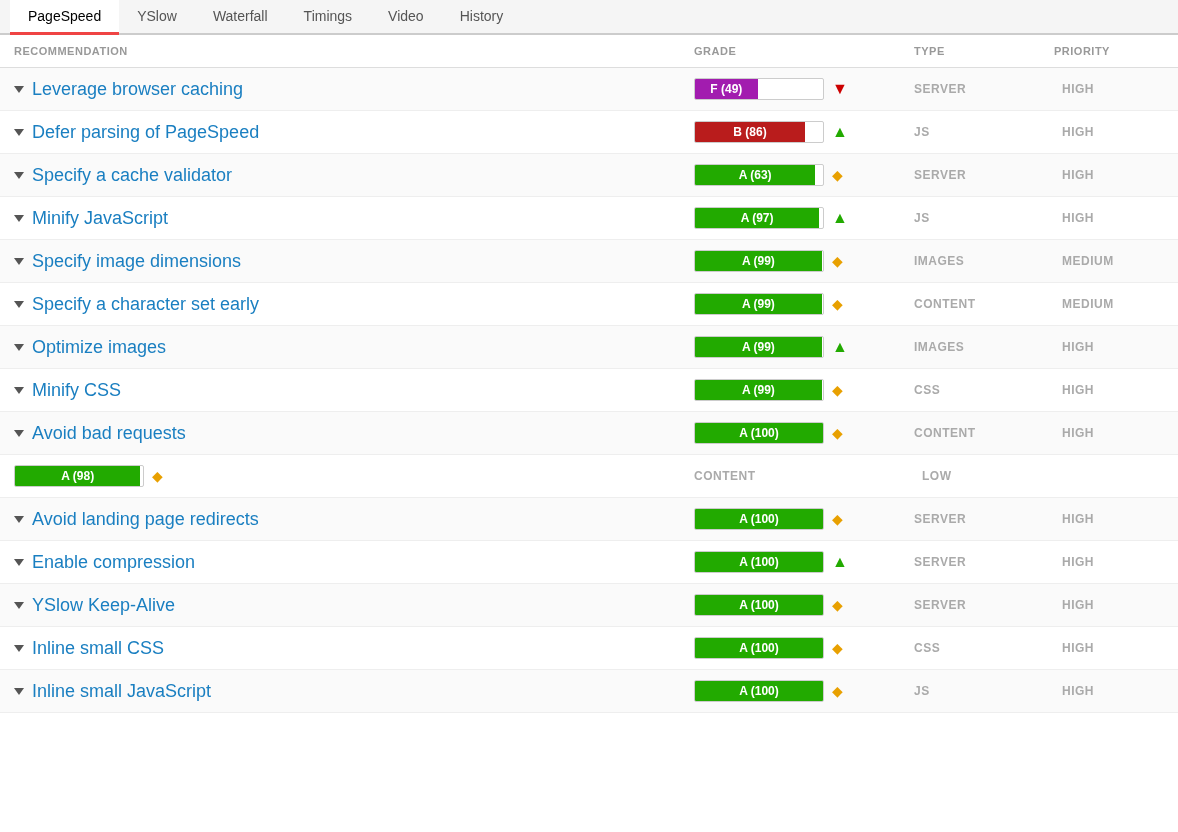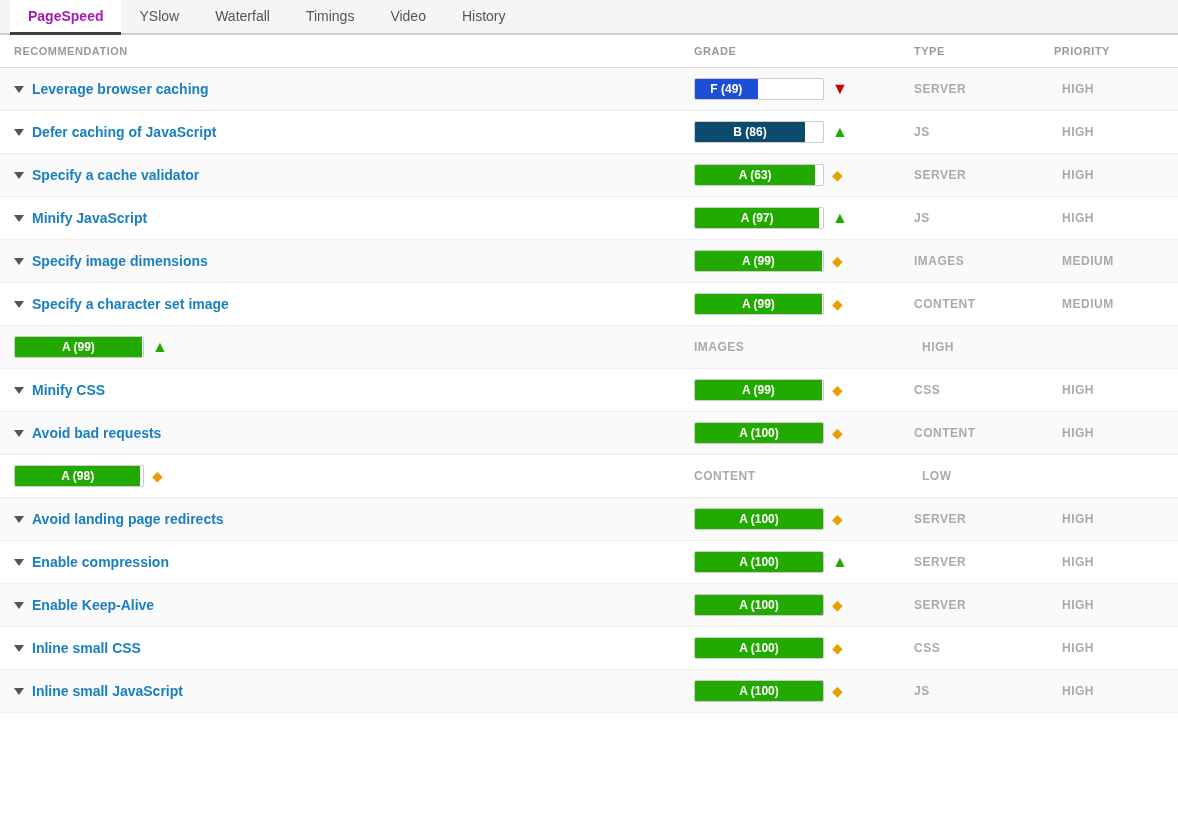--- a/index.html
+++ b/index.html
@@ -13,23 +13,23 @@
     }
     .tab {
       padding: 8px 18px;
       cursor: pointer;
       font-size: 14px;
       color: #555;
       border-bottom: 3px solid transparent;
       margin-bottom: -2px;
     }
     .tab.active {
-      color: #a21caf;
-      border-bottom: 3px solid #404040;
-      font-weight: bold;
+      color: #000000;
+      border-bottom: 3px solid #ef4444;
+      font-weight: normal;
       background: #fff;
     }
 
     .table-container { width: 100%; border-radius: 31px; }
 
     .header-row {
       display: grid;
       grid-template-columns: 1fr 220px 140px 110px;
       padding: 10px 14px;
       border-bottom: 1px solid #ddd;
@@ -50,22 +50,22 @@
       align-items: center;
       background: #fff;
     }
     .data-row:nth-child(odd) { background: #fafafa; }
 
     .row-label {
       display: flex;
       align-items: center;
       gap: 8px;
       color: #1a7fc1;
-      font-size: 14px;
-      font-weight: bold;
+      font-size: 18px;
+      font-weight: normal;
       cursor: pointer;
     }
     .arrow-down {
       display: inline-block;
       width: 0; height: 0;
       border-left: 5px solid transparent;
       border-right: 5px solid transparent;
       border-top: 7px solid #555;
       flex-shrink: 0;
     }
@@ -111,22 +111,22 @@
       letter-spacing: 0.5px;
     }
     .priority-cell {
       color: #aaa;
       font-size: 12px;
       font-weight: bold;
       letter-spacing: 0.5px;
       margin-left: 8px;
     }
 
-    .grade-red { background-color: #1d4ed8; }
-    .grade-yellow-green { background-color: #0c4a6e; }
+    .grade-red { background-color: #a21caf; }
+    .grade-yellow-green { background-color: #b91c1c; }
     .grade-green { background-color: #22aa00; }
   </style>
 </head>
 <body>
 
 <div class="tabs">
 <div class="tab active">PageSpeed</div>
     <div class="tab">YSlow</div>
     <div class="tab">Waterfall</div>
     <div class="tab">Timings</div>
@@ -154,21 +154,21 @@
             <div class="grade-fill grade-red" style="width: 49%;">F (49)</div>
           </div>
           <span class="trend-icon trend-down">▼</span>
         </div>
         <div class="type-cell">SERVER</div>
         <div class="priority-cell">HIGH</div>
       </div>
       <div class="data-row">
         <div class="row-label">
           <span class="arrow-down"></span>
-          <span>Defer caching of JavaScript</span>
+          <span>Defer parsing of PageSpeed</span>
         </div>
         <div class="grade-cell">
           <div class="grade-bar">
             <div class="grade-fill grade-yellow-green" style="width: 86%;">B (86)</div>
           </div>
           <span class="trend-icon trend-up-green">▲</span>
         </div>
         <div class="type-cell">JS</div>
         <div class="priority-cell">HIGH</div>
       </div>
@@ -210,32 +210,36 @@
             <div class="grade-fill grade-green" style="width: 99%;">A (99)</div>
           </div>
           <span class="trend-icon trend-diamond-orange">◆</span>
         </div>
         <div class="type-cell">IMAGES</div>
         <div class="priority-cell">MEDIUM</div>
       </div>
       <div class="data-row">
         <div class="row-label">
           <span class="arrow-down"></span>
-          <span>Specify a character set image</span>
+          <span>Specify a character set early</span>
         </div>
         <div class="grade-cell">
           <div class="grade-bar">
             <div class="grade-fill grade-green" style="width: 99%;">A (99)</div>
           </div>
           <span class="trend-icon trend-diamond-orange">◆</span>
         </div>
         <div class="type-cell">CONTENT</div>
         <div class="priority-cell">MEDIUM</div>
       </div>
       <div class="data-row">
+        <div class="row-label">
+          <span class="arrow-down"></span>
+          <span>Optimize images</span>
+        </div>
         <div class="grade-cell">
           <div class="grade-bar">
             <div class="grade-fill grade-green" style="width: 99%;">A (99)</div>
           </div>
           <span class="trend-icon trend-up-green">▲</span>
         </div>
         <div class="type-cell">IMAGES</div>
         <div class="priority-cell">HIGH</div>
       </div>
       <div class="data-row">
@@ -300,21 +304,21 @@
             <div class="grade-fill grade-green" style="width: 100%;">A (100)</div>
           </div>
           <span class="trend-icon trend-up-green">▲</span>
         </div>
         <div class="type-cell">SERVER</div>
         <div class="priority-cell">HIGH</div>
       </div>
       <div class="data-row">
         <div class="row-label">
           <span class="arrow-down"></span>
-          <span>Enable Keep-Alive</span>
+          <span>YSlow Keep-Alive</span>
         </div>
         <div class="grade-cell">
           <div class="grade-bar">
             <div class="grade-fill grade-green" style="width: 100%;">A (100)</div>
           </div>
           <span class="trend-icon trend-diamond-orange">◆</span>
         </div>
         <div class="type-cell">SERVER</div>
         <div class="priority-cell">HIGH</div>
       </div>

